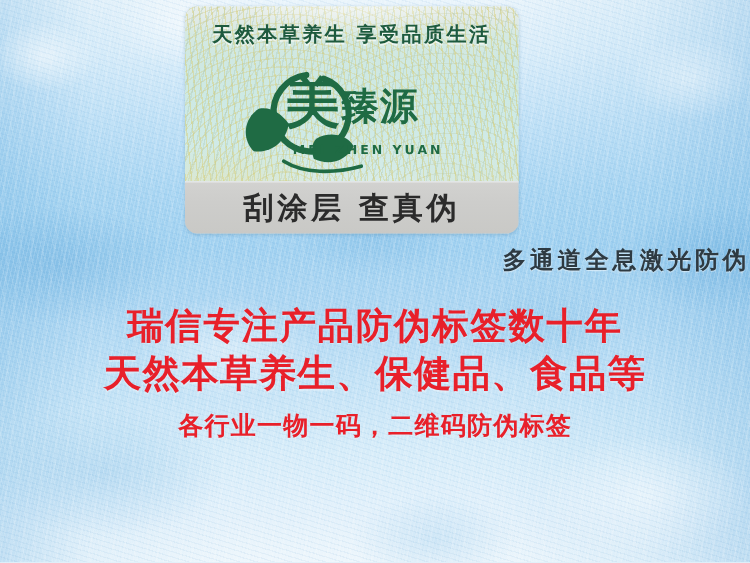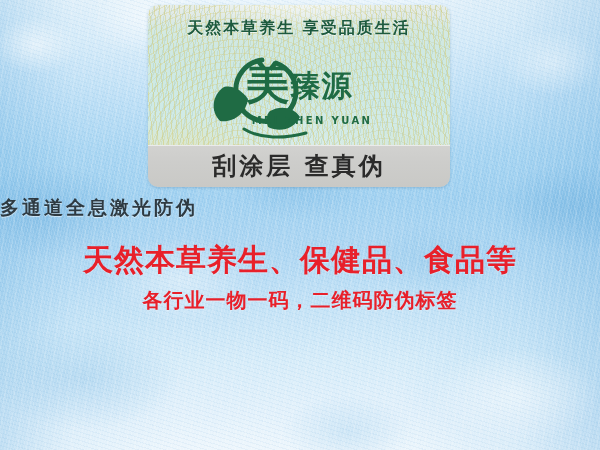--- a/index.html
+++ b/index.html
@@ -65,21 +65,21 @@
     opacity:.85;
   }
   .bg-streak{
     background-image:
       repeating-linear-gradient(96deg, rgba(255,255,255,.20) 0 2px, rgba(255,255,255,0) 2px 9px);
     opacity:.45;
   }
 
   
   #label-card{
-    position:absolute;left:148px;top:5px;width:302px;height:182px;
+    position:absolute;left:148px;top:5px;width:267px;height:182px;
     border-radius:10px;overflow:hidden;
     box-shadow:0 1px 3px rgba(60,110,150,.28);
   }
   .card-guilloche{
     position:absolute;left:0;top:0;right:0;height:140px;
     background:
       linear-gradient(180deg,
         #e7eeea 0%,
         #dfeae6 8%,
         #d4e9e2 16%,
@@ -146,21 +146,21 @@
     box-shadow:inset 0 1px 0 rgba(255,255,255,.55);
   }
   .scratch-text{
     font-family:"DejaVu Serif","Liberation Serif",serif;
     font-size:24px;font-weight:700;letter-spacing:3px;color:#2b2b2b;
     white-space:nowrap;
   }
 
   
   #holo-caption{
-    position:absolute;left:0;right:0;top:195px;text-align:left;
+    position:absolute;left:0;right:0;top:195px;text-align:right;
     font-family:"DejaVu Serif","Liberation Serif",serif;
     font-size:19px;font-weight:700;letter-spacing:3px;
     color:#2e3a42;white-space:nowrap;
     text-shadow:0 1px 1px rgba(255,255,255,.55);
   }
 
   
   #promo{
     position:absolute;left:0;right:0;top:240px;text-align:center;
   }
@@ -213,17 +213,18 @@
     </div>
 
     <div class="scratch-panel">
       <span class="scratch-text">刮涂层  查真伪</span>
     </div>
   </div>
 
   <div id="holo-caption">多通道全息激光防伪</div>
 
   <div id="promo">
+    <div class="pline l1">瑞信专注产品防伪标签数十年</div>
     <div class="pline l2">天然本草养生、保健品、食品等</div>
     <div class="pline l3">各行业一物一码，二维码防伪标签</div>
   </div>
 
 </div>
 
 </body></html>

